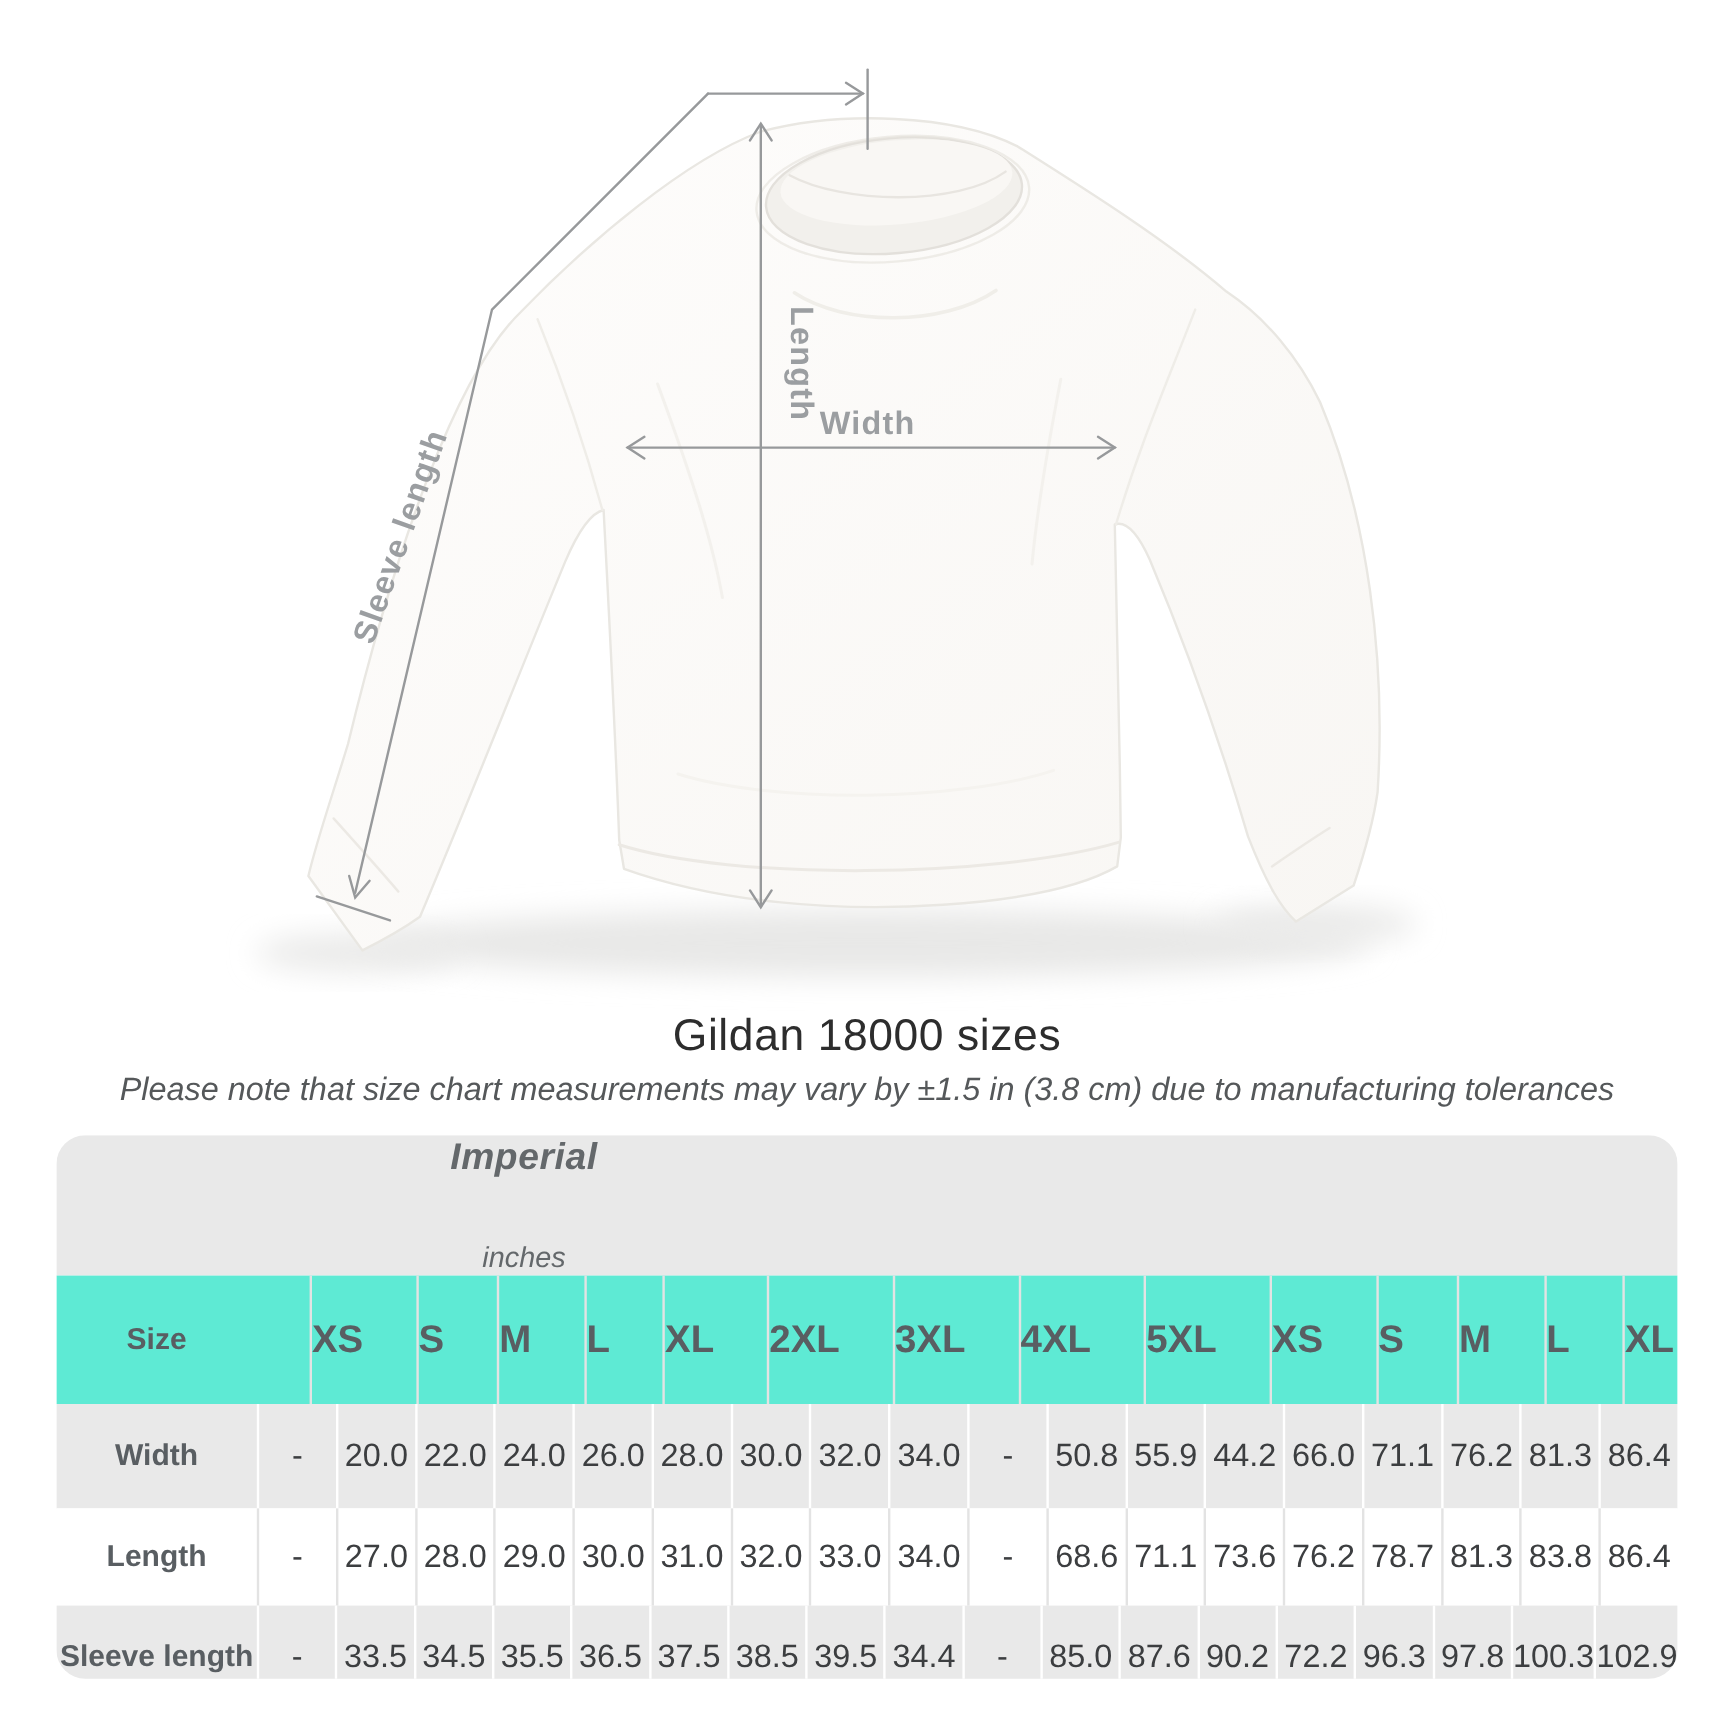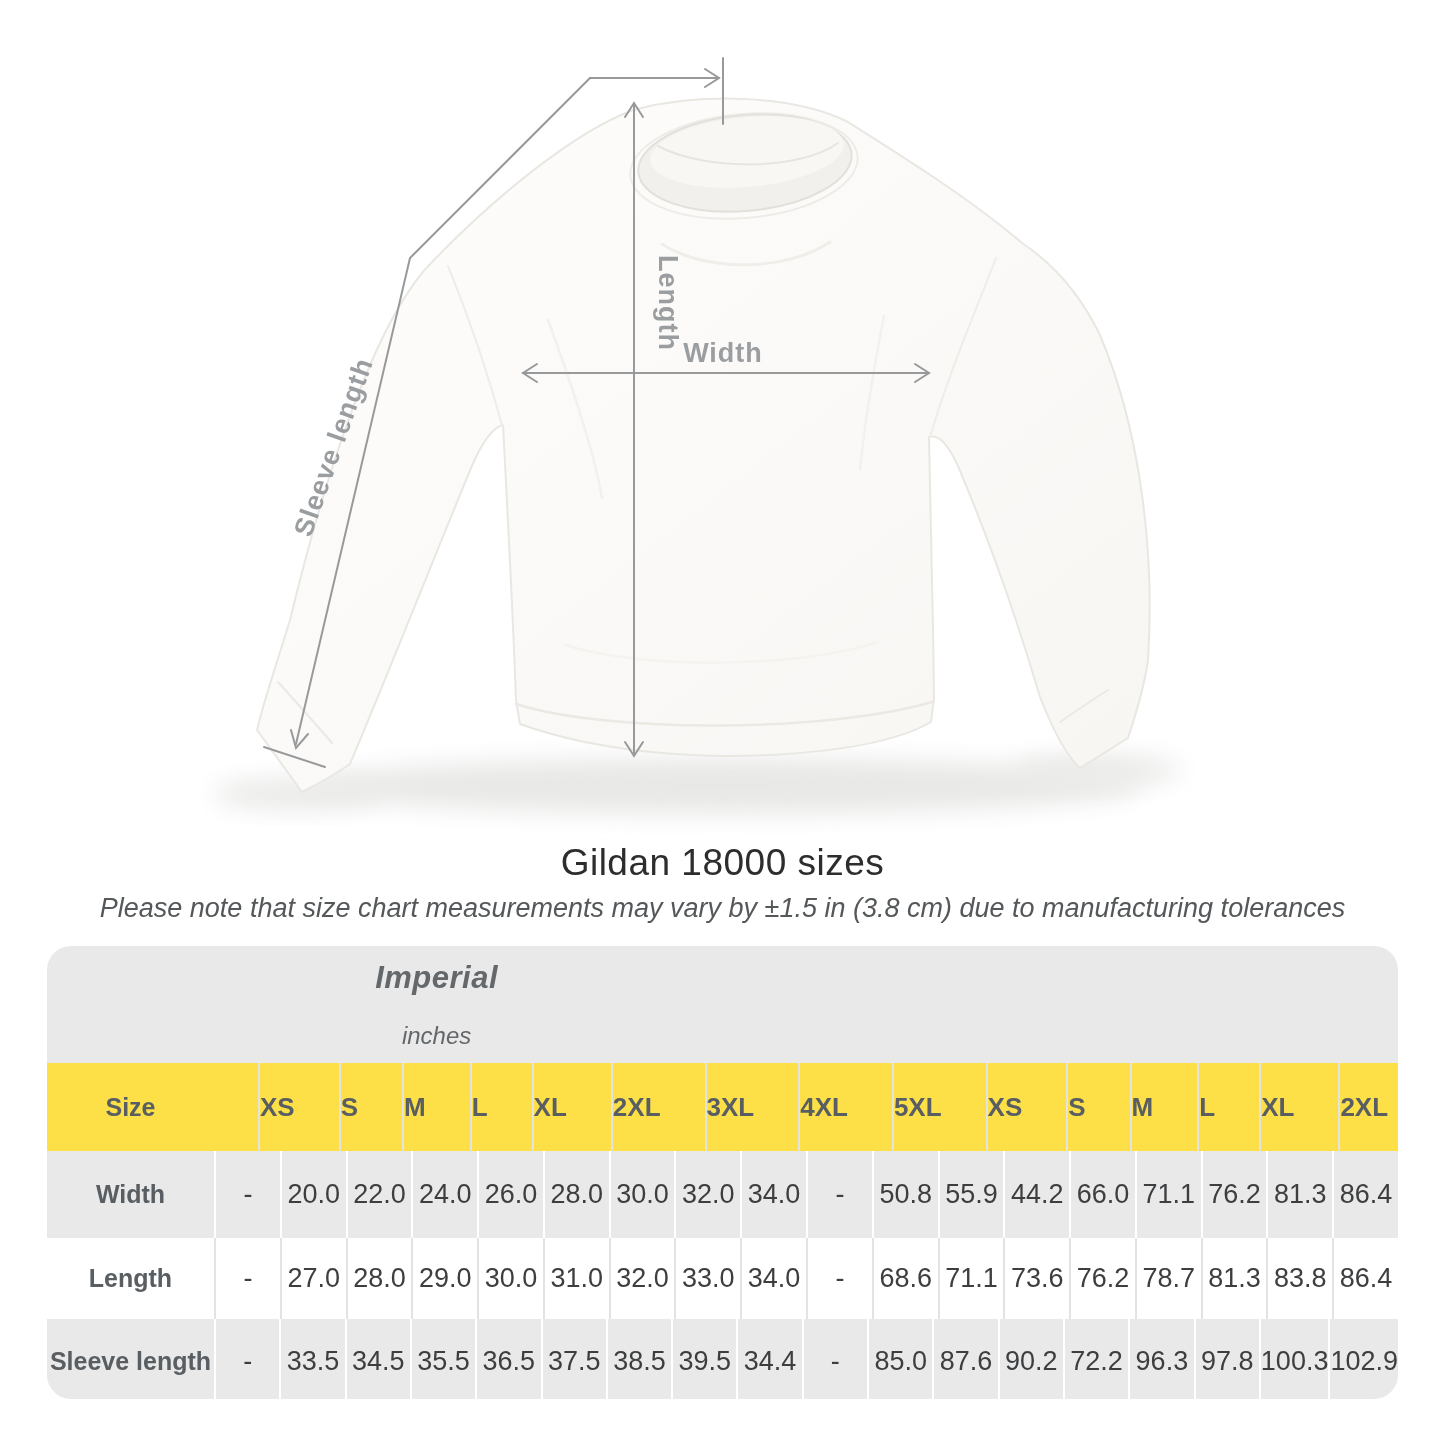--- a/index.html
+++ b/index.html
@@ -19,42 +19,42 @@
     position:absolute; top:893px; left:0; width:100%;
     text-align:center; font-style:italic; font-size:27px; color:#55585a;
   }
 
   .size-table {
     position:absolute; left:47px; top:946px; width:1351px; height:453px;
     border-radius:24px; overflow:hidden; background:#ffffff;
   }
   .unit-band { height:117px; background:#e9e9e9; display:flex; }
   .unit-group { display:flex; flex-direction:column; justify-content:center; align-items:center; }
-  .unit-group.imperial { width:56.2%; padding-left:20px; box-sizing:border-box; }
+  .unit-group.imperial { width:56.2%; padding-left:20px; box-sizing:border-box;justify-content:space-between; }
   .unit-group.metric   { flex:1; }
   .unit-name { font-size:31px; font-weight:bold; font-style:italic; color:#64686b; letter-spacing:0.5px; }
   .unit-sub  { font-size:24px; font-style:italic; color:#64686b; margin-top:26px; }
 
   .trow {
     display:grid; grid-template-columns:167px repeat(18, 1fr);
     align-items:stretch;
   }
-  .trow.header-row { height:88px; background:#fde047; }
+  .trow.header-row { height:107px; background:#5eead4; }
   .trow.r-width    { height:87px; background:#e9e9e9; }
   .trow.r-length   { height:81px; background:#ffffff; }
   .trow.r-sleeve   { height:84px; background:#e9e9e9; }
 
   .cell {
     display:flex; align-items:center; justify-content:center;
     font-size:27px; color:#3c3e40; white-space:nowrap;
   }
   .trow .cell + .cell { border-left:2px solid #e3e3e3; }
   .trow.r-width .cell + .cell, .trow.r-sleeve .cell + .cell { border-left-color:#ffffff; }
   .cell.hd, .cell.rlabel { font-weight:bold; color:#595e62; }
-  .cell.hd { font-size:26px;margin-left:44px; }
+  .cell.hd { font-size:32px;margin-left:44px; }
   .cell.rlabel { font-size:25px; }
 </style>
 </head>
 <body>
 
 <div class="canvas">
 
   <svg class="diagram" width="1445" height="940" viewBox="0 0 1445 940">
     <defs>
       <linearGradient id="gfill" x1="0" y1="0" x2="1" y2="1">

